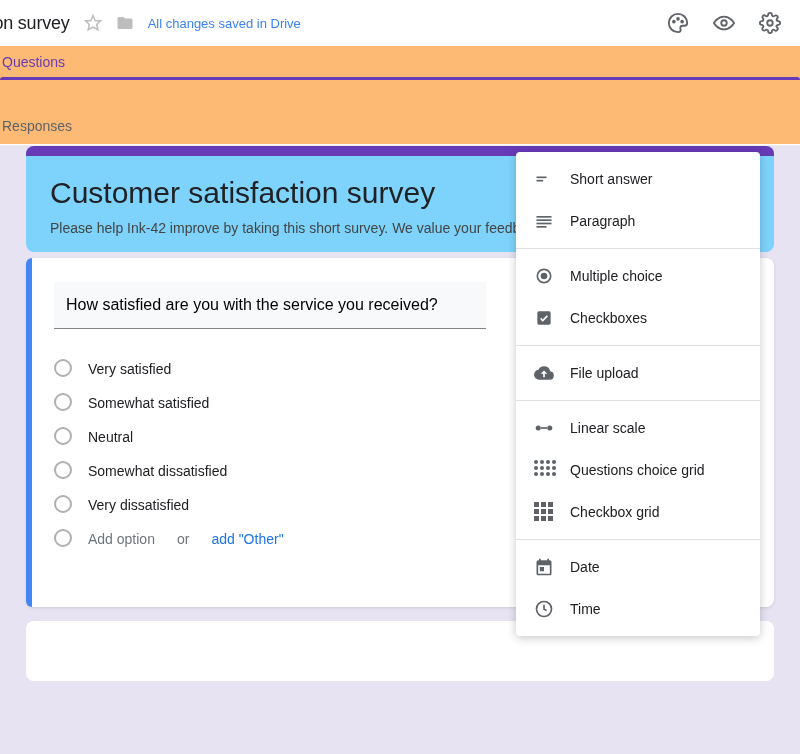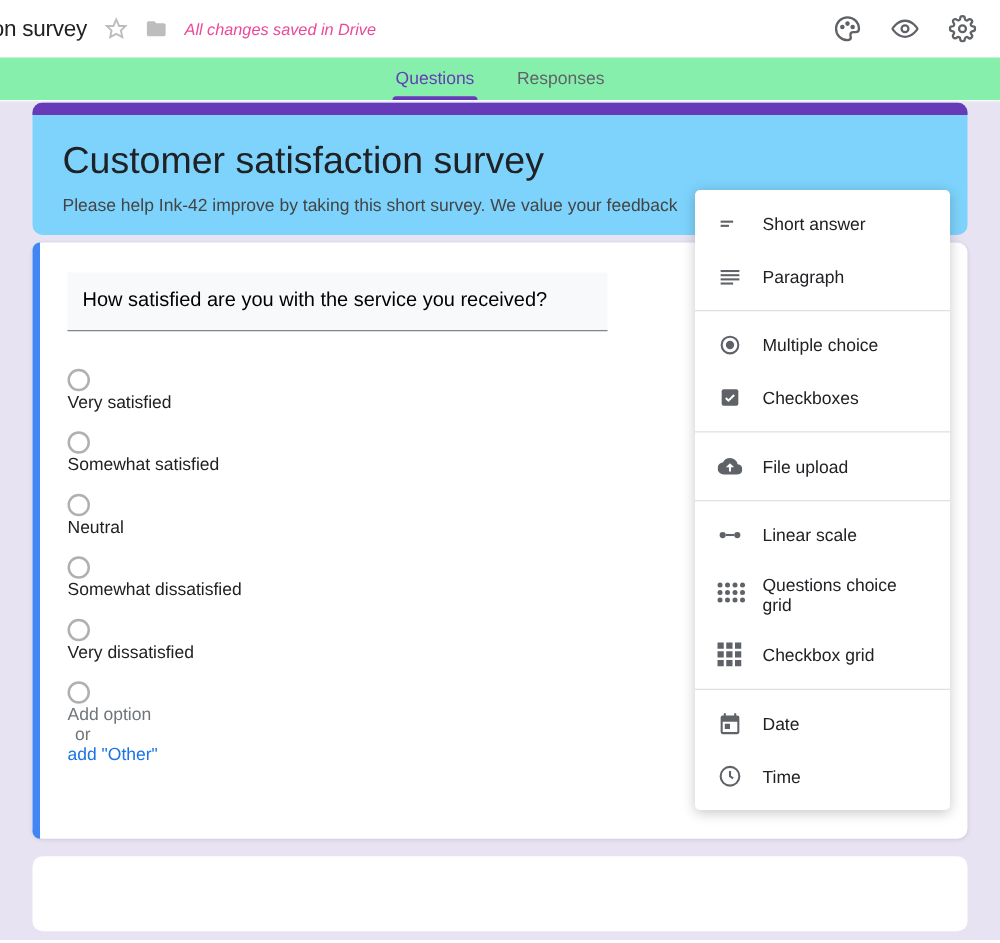--- a/index.html
+++ b/index.html
@@ -3,58 +3,58 @@
 <meta charset="utf-8">
 <style>
   * { box-sizing: border-box; }
   html, body { margin:0; padding:0; font-family: Arial, Roboto, sans-serif; background:#fff; color:#202124; }
   .app { width:800px; height:754px; position:relative; overflow:hidden; }
 
   
   .topbar { height:46px; display:flex; align-items:center; padding:0 14px 0 0; gap:14px; background:#fff; }
   .trunc-title { font-size:18px; letter-spacing:-0.2px; color:#202124; margin-left:-24px; white-space:nowrap; overflow:hidden; }
   .topbar .star, .topbar .folder { color:#bdbdbd; display:flex; align-items:center; }
-  .save-msg { font-style:italic; font-size:13px; color:#ec4899; }
+  .save-msg { font-size:13px; color:#3b82f6; }
   .spacer { flex:1; }
   .icon-btn { width:32px; height:32px; display:flex; align-items:center; justify-content:center; color:#5f6368; cursor:pointer; border-radius:50%; }
   .icon-btn svg { width:22px; height:22px; }
 
   
-  .tabs { display:flex; justify-content:center; gap:30px; background:#86efac; }
+  .tabs { display:flex; justify-content:center; gap:30px; background:#fdba74;flex-direction:column; }
   .tab { font-size:14px; padding:8px 2px 10px; color:#5f6368; cursor:pointer; position:relative; }
   .tab.active { color:#673ab7; }
   .tab.active::after { content:""; position:absolute; left:0; right:0; bottom:0; height:3px; background:#673ab7; border-radius:3px 3px 0 0; }
 
   
   .canvas { background:#e8e3f3; padding:0 26px 20px; height:calc(100% - 46px - 37px); overflow:hidden; margin-top:1px; border-top:1px solid #ececec; }
   .sheet { background:#7dd3fc; border-radius:8px; position:relative; }
   .accent-bar { height:10px; background:#673ab7; border-radius:8px 8px 0 0; }
   .sheet-inner { padding:20px 24px 16px; }
   .form-title-text { font-size:30px; font-weight:400; margin:0 0 10px; }
   .form-desc { font-size:14px; color:#444; }
 
   
   .card { background:#fff; border-radius:8px; margin-top:6px; position:relative; }
   .card.active { box-shadow: 0 1px 3px rgba(60,64,67,.15); }
   .card.active::before { content:""; position:absolute; left:0; top:0; bottom:0; width:6px; background:#4285f4; border-radius:8px 0 0 8px; }
   .card-inner { padding:24px 24px 16px 28px; }
   .q-title { font-size:16px; background:#f8f9fa; padding:14px 12px; border:none; border-bottom:1px solid #80868b; width:62%; }
   .options { margin-top:22px; }
-  .opt { display:flex; align-items:flex-start; gap:0; padding:8px 0; font-size:14px;flex-direction:column; }
+  .opt { display:flex; align-items:flex-end; gap:16px; padding:8px 0; font-size:14px; }
   .radio-empty { width:18px; height:18px; border:2px solid #b0b0b0; border-radius:50%; flex-shrink:0; }
   .opt.add { color:#70757a; }
   .opt.add .or { margin:0 6px; }
   .opt.add .other { color:#1a73e8; cursor:pointer; }
   .toolbar { display:flex; justify-content:flex-end; padding:8px 0 4px; }
   .tb-icon { width:24px; height:24px; color:#5f6368; display:flex; align-items:center; justify-content:center; }
 
   .card.ghost { height:60px; margin-top:14px; }
 
   
-  .menu { position:absolute; right:40px; top:152px; width:204px; background:#fff; border-radius:4px; box-shadow: 0 2px 10px rgba(0,0,0,.22); padding:6px 0; z-index:20; }
+  .menu { position:absolute; right:40px; top:152px; width:244px; background:#fff; border-radius:4px; box-shadow: 0 2px 10px rgba(0,0,0,.22); padding:6px 0; z-index:20; }
   .menu-item { display:flex; align-items:center; gap:16px; padding:11px 18px; font-size:14px; cursor:pointer; }
   .menu-item svg, .menu-item .mi-icon { width:20px; height:20px; color:#5f6368; flex-shrink:0; }
   .menu-sep { height:1px; background:#e0e0e0; margin:6px 0; }
 
   .grid-dots { display:grid; grid-template-columns:repeat(4,4px); grid-template-rows:repeat(3,4px); gap:2px; }
   .grid-dots span { width:4px; height:4px; background:#5f6368; border-radius:50%; }
   .grid-squares { display:grid; grid-template-columns:repeat(3,5px); grid-template-rows:repeat(3,5px); gap:2px; }
   .grid-squares span { width:5px; height:5px; background:#5f6368; }
 </style>
 </head>

